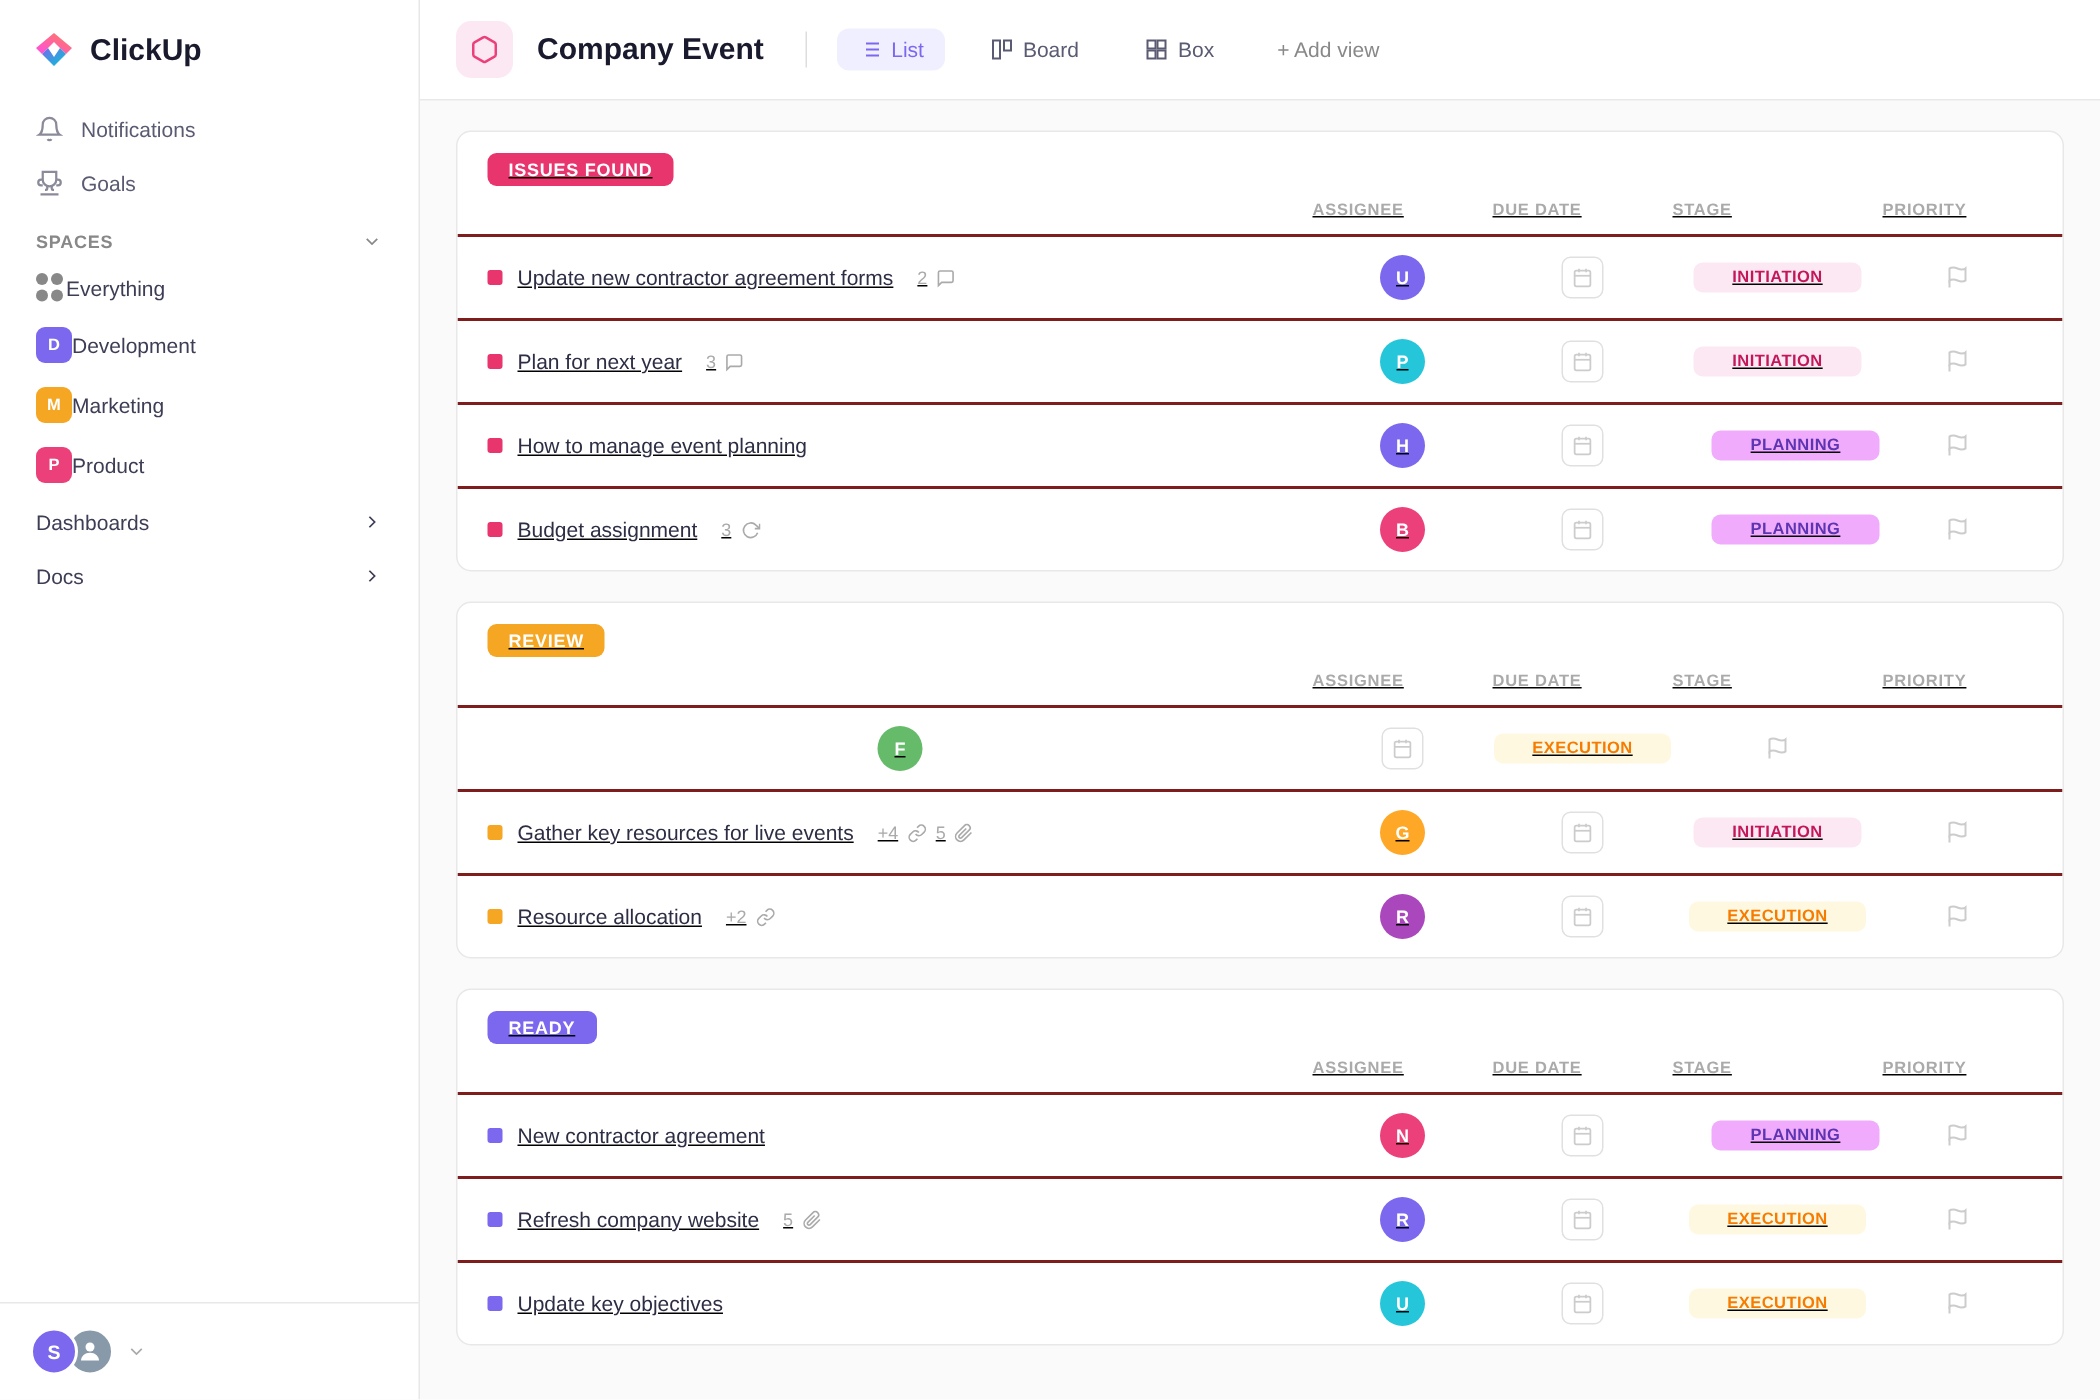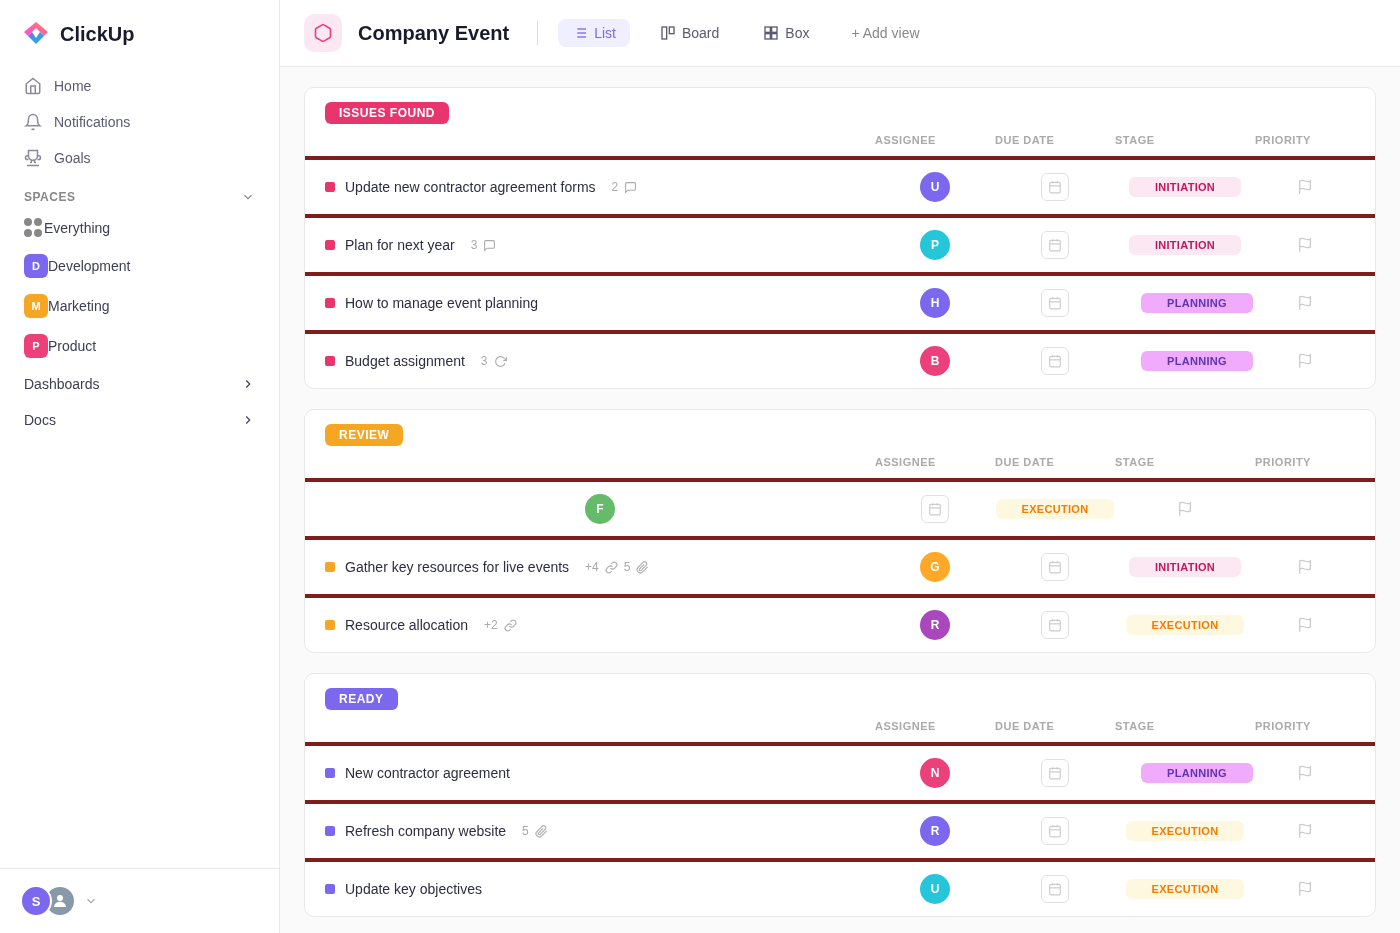--- a/index.html
+++ b/index.html
@@ -198,20 +198,21 @@
       cursor: pointer;
       color: #888;
       font-size: 14px;
     }
 
     
     .content {
       flex: 1;
       overflow-y: auto;
       padding: 0 24px 24px;
+      text-decoration: underline;
     }
 
     
     .task-section {
       background: #fff;
       border-radius: 10px;
       margin-top: 20px;
       border: 1px solid #e8e8e8;
       overflow: hidden;
     }
@@ -242,21 +243,21 @@
       color: #aaa;
       letter-spacing: 0.5px;
       text-transform: uppercase;
     }
 
     .task-row {
       display: grid;
       grid-template-columns: 1fr 120px 120px 140px 100px;
       align-items: center;
       padding: 12px 20px;
-      border-top: 4px solid #7f1d1d;
+      border-top: 2px solid #7f1d1d;
       cursor: pointer;
     }
 
     .task-name-cell {
       display: flex;
       align-items: center;
       gap: 10px;
       font-size: 14px;
       color: #2d2d44;
     }
@@ -366,27 +367,20 @@
       </defs>
       <polygon points="16,4 4,14 8,18 16,10 24,18 28,14" fill="url(#lg1)"></polygon>
       <polygon points="8,18 16,26 24,18 20,14 16,20 12,14" fill="url(#lg2)"></polygon>
     </svg>
     <span class="logo-text">ClickUp</span>
   </div>
 
   <nav class="sidebar-nav">
     <div class="nav-item">
       <svg viewBox="0 0 24 24" fill="none" stroke="currentColor" stroke-width="2">
-          <path d="M3 9l9-7 9 7v11a2 2 0 01-2 2H5a2 2 0 01-2-2z"></path>
-          <polyline points="9 22 9 12 15 12 15 22"></polyline>
-        </svg>
-      <span>Home</span>
-    </div>
-    <div class="nav-item">
-      <svg viewBox="0 0 24 24" fill="none" stroke="currentColor" stroke-width="2">
           <path d="M18 8A6 6 0 006 8c0 7-3 9-3 9h18s-3-2-3-9"></path>
           <path d="M13.73 21a2 2 0 01-3.46 0"></path>
         </svg>
       <span>Notifications</span>
     </div>
     <div class="nav-item">
       <svg viewBox="0 0 24 24" fill="none" stroke="currentColor" stroke-width="2">
           <path d="M6 9H4.5a2.5 2.5 0 000 5H6"></path>
           <path d="M18 9h1.5a2.5 2.5 0 010 5H18"></path>
           <path d="M4 22h16"></path>

